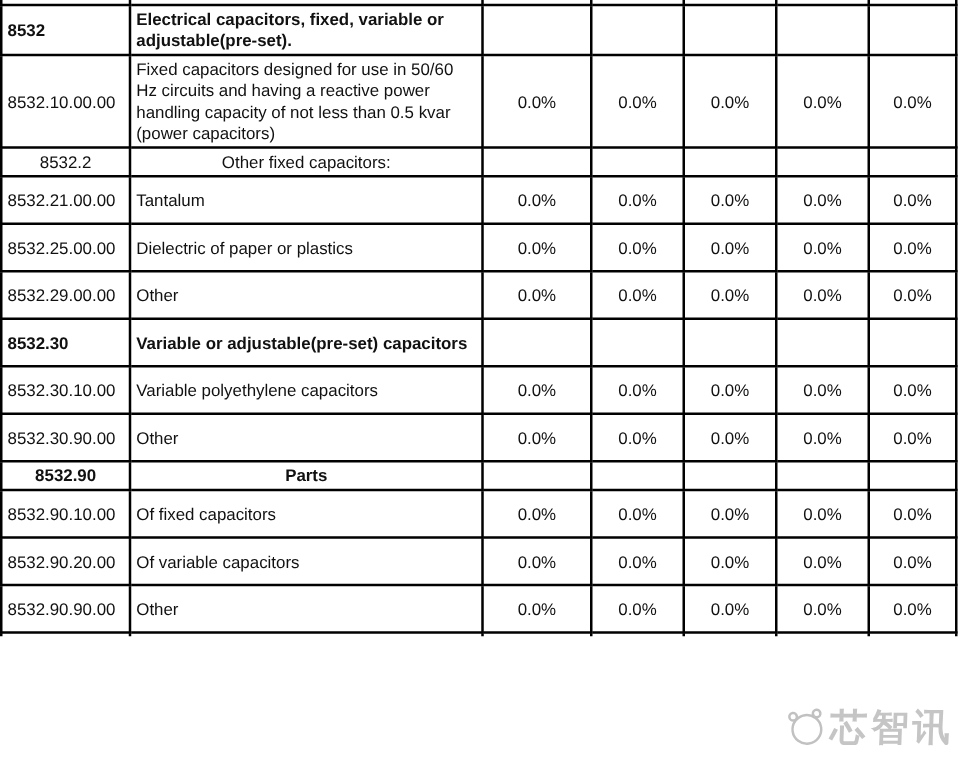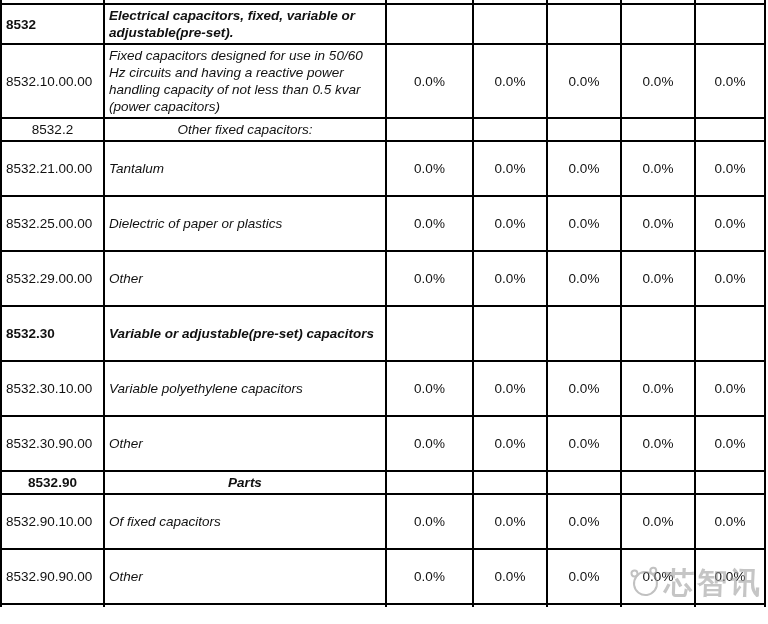--- a/index.html
+++ b/index.html
@@ -29,31 +29,30 @@
     background: #ffffff;
   }
   td.code {
     white-space: nowrap;
     padding-left: 5px;
   }
   td.desc {
     line-height: 17px;
     padding-left: 6px;
     padding-right: 6px;
-    font-style: italic;
   }
   td.rate {
     text-align: center;
     font-size: 14px;
     padding: 0;
   }
   tr.bold td.code, tr.bold td.desc {
     font-weight: bold;
   }
-  tr.data-row { height: 55px; }
+  tr.data-row { height: 38px; }
   tr.compact  { height: 23px; text-align: center; }
   tr.h37      { height: 37px; margin-left: 24px; }
   tr.sliver-top { height: 4px; }
   tr.sliver-top td { border-top: none; padding: 0; }
   tr.sliver-bottom { height: 3px; }
   tr.sliver-bottom td { border-bottom: none; padding: 0; }
 
   
   .watermark {
     position: absolute;
@@ -213,20 +212,29 @@
       <tr class="data-row">
         <td class="code">8532.90.10.00</td>
         <td class="desc">Of fixed capacitors</td>
         <td class="rate">0.0%</td>
         <td class="rate">0.0%</td>
         <td class="rate">0.0%</td>
         <td class="rate">0.0%</td>
         <td class="rate">0.0%</td>
       </tr>
       <tr class="data-row">
+        <td class="code">8532.90.20.00</td>
+        <td class="desc">Of variable capacitors</td>
+        <td class="rate">0.0%</td>
+        <td class="rate">0.0%</td>
+        <td class="rate">0.0%</td>
+        <td class="rate">0.0%</td>
+        <td class="rate">0.0%</td>
+      </tr>
+      <tr class="data-row">
         <td class="code">8532.90.90.00</td>
         <td class="desc">Other</td>
         <td class="rate">0.0%</td>
         <td class="rate">0.0%</td>
         <td class="rate">0.0%</td>
         <td class="rate">0.0%</td>
         <td class="rate">0.0%</td>
       </tr>
       <tr class="sliver-bottom">
       <td></td>

